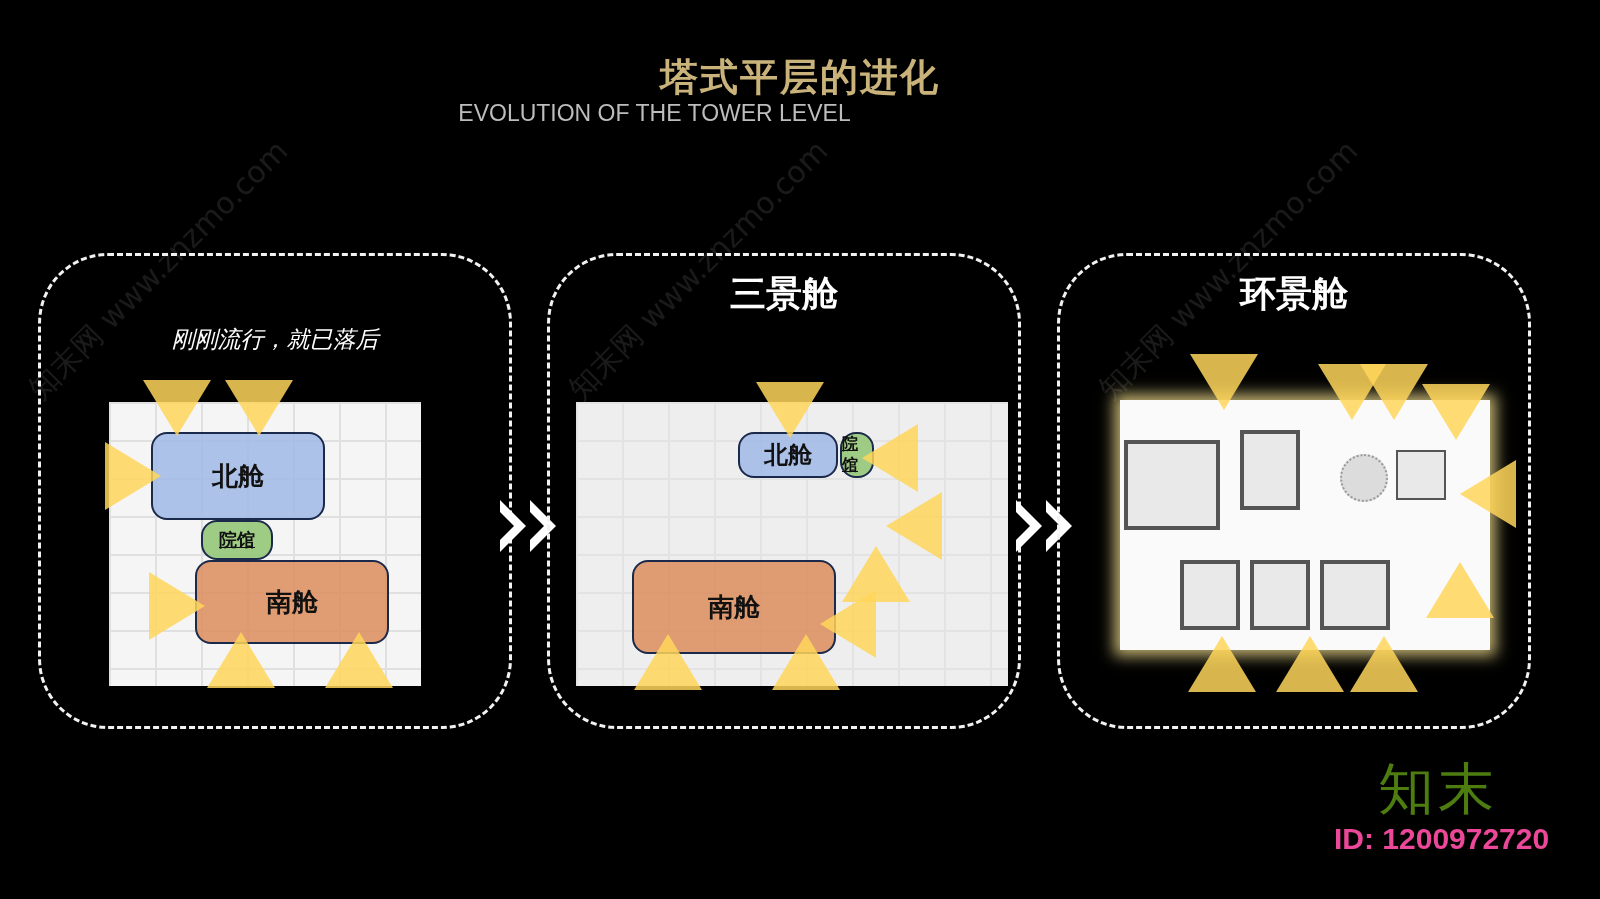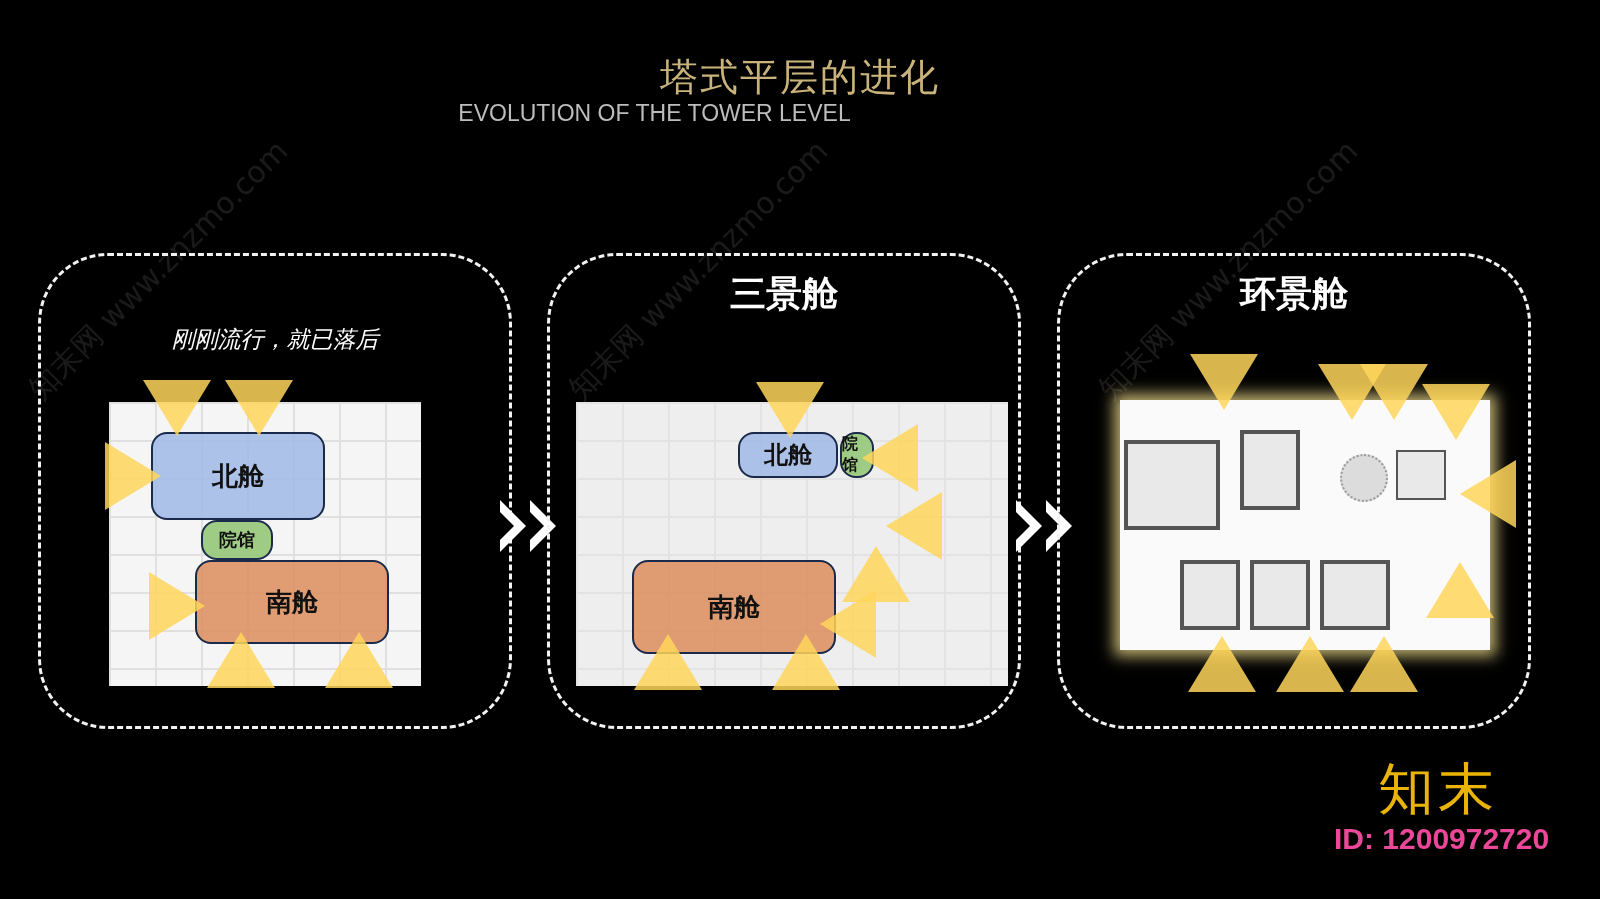--- a/index.html
+++ b/index.html
@@ -1,57 +1,57 @@
 <!DOCTYPE html>
 <html><head>
 <meta charset="utf-8">
 <style>
   html, body { margin:0; padding:0; }
   body { width:1600px; height:899px; background:#000; position:relative; overflow:hidden;
          font-family:"DejaVu Sans", sans-serif; color:#fff; }
   .title { position:absolute; left:0; width:1600px; top:52px; text-align:center;
-           font-size:38px; font-weight:normal; letter-spacing:2px; }
+           font-size:38px; font-weight:bold; letter-spacing:2px; }
   .subtitle { position:absolute; left:0; width:1309px; top:100px; text-align:center;
               font-size:23px; color:#bdbdbd; font-family:"Liberation Sans", sans-serif; }
   .panel { position:absolute; top:253px; width:474px; height:476px;
            border:3px dashed #f2f2f2; border-radius:70px; box-sizing:border-box; }
   .panel-title { position:absolute; left:0; right:0; top:14px; text-align:center;
                  font-size:36px; font-weight:bold; }
   .panel-sub { position:absolute; left:0; right:0; top:68px; text-align:center; font-size:23px;font-style:italic; }
   .plan { position:absolute; background:#f5f5f5; overflow:hidden; }
   .plan .grid { position:absolute; inset:0;
     background-image:
       linear-gradient(#cfcfcf 2px, transparent 2px),
       linear-gradient(90deg, #cfcfcf 2px, transparent 2px);
     background-size:46px 38px; opacity:.55; }
   .zone { position:absolute; border:2px solid #1b2a4a; border-radius:16px; box-sizing:border-box;
           display:flex; align-items:center; justify-content:center;
           color:#111; font-weight:bold; }
   .z-north { background:rgba(160,185,230,.85); }
-  .z-court { background:rgba(150,200,120,.9); }
+  .z-court { background:rgba(150,200,120,.9);text-decoration:underline; }
   .z-mid { background:rgba(140,190,110,.85); }
   .z-south { background:rgba(220,140,90,.85); }
   .tri { position:absolute; width:0; height:0; }
   .tri-down { border-left:34px solid transparent; border-right:34px solid transparent;
               border-top:56px solid rgba(255,214,90,.85); }
   .tri-up { border-left:34px solid transparent; border-right:34px solid transparent;
             border-bottom:56px solid rgba(255,214,90,.85); }
   .tri-right { border-top:34px solid transparent; border-bottom:34px solid transparent;
                border-left:56px solid rgba(255,214,90,.85); }
   .tri-left { border-top:34px solid transparent; border-bottom:34px solid transparent;
               border-right:56px solid rgba(255,214,90,.85); }
   .arrow { position:absolute; top:500px; }
   .chev { display:inline-block; width:0; height:0; border-top:26px solid transparent;
           border-bottom:26px solid transparent; border-left:26px solid #fff; margin-right:4px; position:relative; }
   .chev::after { content:""; position:absolute; left:-26px; top:-14px; width:0; height:0;
           border-top:14px solid transparent; border-bottom:14px solid transparent; border-left:14px solid #000; }
   .plan3 { position:absolute; background:#fafafa; box-shadow:0 0 14px 6px rgba(255,235,150,.75); }
   .room { position:absolute; border:4px solid #555; background:#e9e9e9; box-sizing:border-box; }
   .table-round { position:absolute; border-radius:50%; background:#dcdcdc; border:2px dotted #999; }
-  .logo { position:absolute; left:1378px; top:752px; font-size:56px; color:#eab308; letter-spacing:4px;font-family:Liberation Serif, serif; }
+  .logo { position:absolute; left:1378px; top:752px; font-size:56px; color:#4d7c0f; letter-spacing:4px;font-family:Liberation Serif, serif; }
   .id { position:absolute; left:1334px; top:822px; font-size:30px; font-weight:bold; color:#ec4899;
         font-family:"Liberation Sans", sans-serif; }
   .wm { position:absolute; color:rgba(255,255,255,.10); font-size:30px; transform:rotate(-45deg);
         transform-origin:left top; white-space:nowrap; pointer-events:none; }
 </style>
 </head>
 <body>
 
 <div class="title" style="color:#c9b37a">塔式平层的进化</div>
 <div class="subtitle">EVOLUTION OF THE TOWER LEVEL</div>

